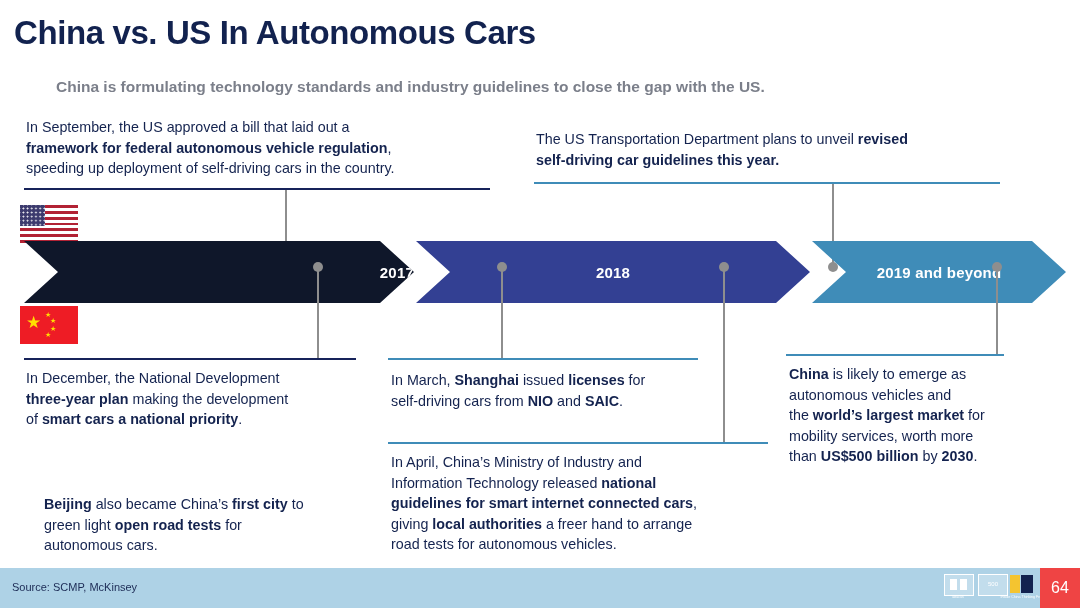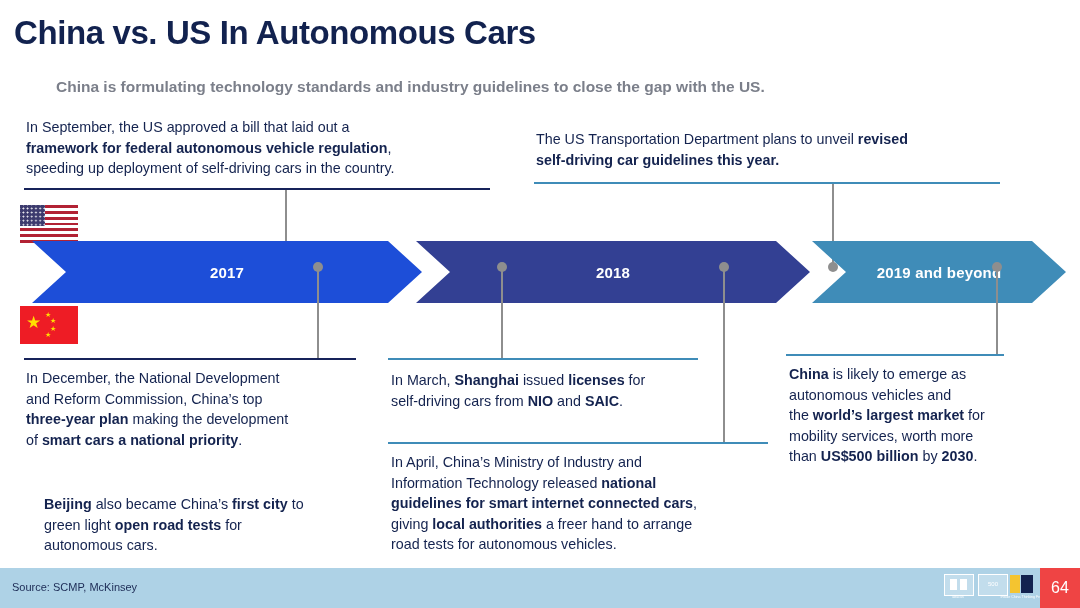--- a/index.html
+++ b/index.html
@@ -37,22 +37,22 @@
 
   
   .timeline{position:absolute;left:20px;top:241px;width:1046px;height:62px;}
   .seg{
     position:absolute;top:0;height:62px;
     display:flex;align-items:center;justify-content:center;
     color:#ffffff;font-size:15px;font-weight:bold;
     letter-spacing:0.2px;
   }
   .seg span{position:relative;z-index:2;}
-  .seg-2017{left:12px;width:390px;background:#1d4ed8;
-    clip-path:polygon(0 0,356px 0,390px 31px,356px 62px,0 62px,34px 31px);}
+  .seg-2017{left:4px;width:390px;background:#0f172a;
+    clip-path:polygon(0 0,356px 0,390px 31px,356px 62px,0 62px,34px 31px);justify-content:flex-end;}
   .seg-2018{left:396px;width:394px;background:#334093;
     clip-path:polygon(0 0,360px 0,394px 31px,360px 62px,0 62px,34px 31px);}
   .seg-2019{left:792px;width:254px;background:#3f8cb8;
     clip-path:polygon(0 0,220px 0,254px 31px,220px 62px,0 62px,34px 31px);}
 
   
   .flag{position:absolute;width:58px;height:38px;overflow:hidden;}
   .flag-us{left:20px;top:205px;background:#ffffff;}
   .flag-us .stripes{position:absolute;inset:0;
     background:repeating-linear-gradient(to bottom,#b22234 0 2.92px,#ffffff 2.92px 5.84px);}
@@ -139,21 +139,20 @@
   <div class="dot" style="left:719px;top:262px;"></div>
   <div class="conn" style="left:723px;top:270px;height:172px;"></div>
 
   <div class="dot" style="left:992px;top:262px;"></div>
   <div class="conn" style="left:996px;top:270px;height:84px;"></div>
 
   <div class="rule dark" style="left:24px;top:358px;width:332px;"></div>
   <div class="callout" style="left:26px;top:368px;width:340px;">
     <div>
         <div><span>In December, the National Development</span></div>
-        <div><span>and Reform Commission, China’s top</span></div>
         <div><b>three-year plan</b><span> making the development</span></div>
         <div><span>of </span><b>smart cars a national priority</b><span>.</span></div>
       </div>
   </div>
   <div class="callout" style="left:26px;top:494px;width:340px;margin-left:18px;">
     <div>
         <div><b>Beijing</b><span> also became China’s </span><b>first city</b><span> to</span></div>
         <div><span>green light </span><b>open road tests</b><span> for</span></div>
         <div><span>autonomous cars.</span></div>
       </div>

